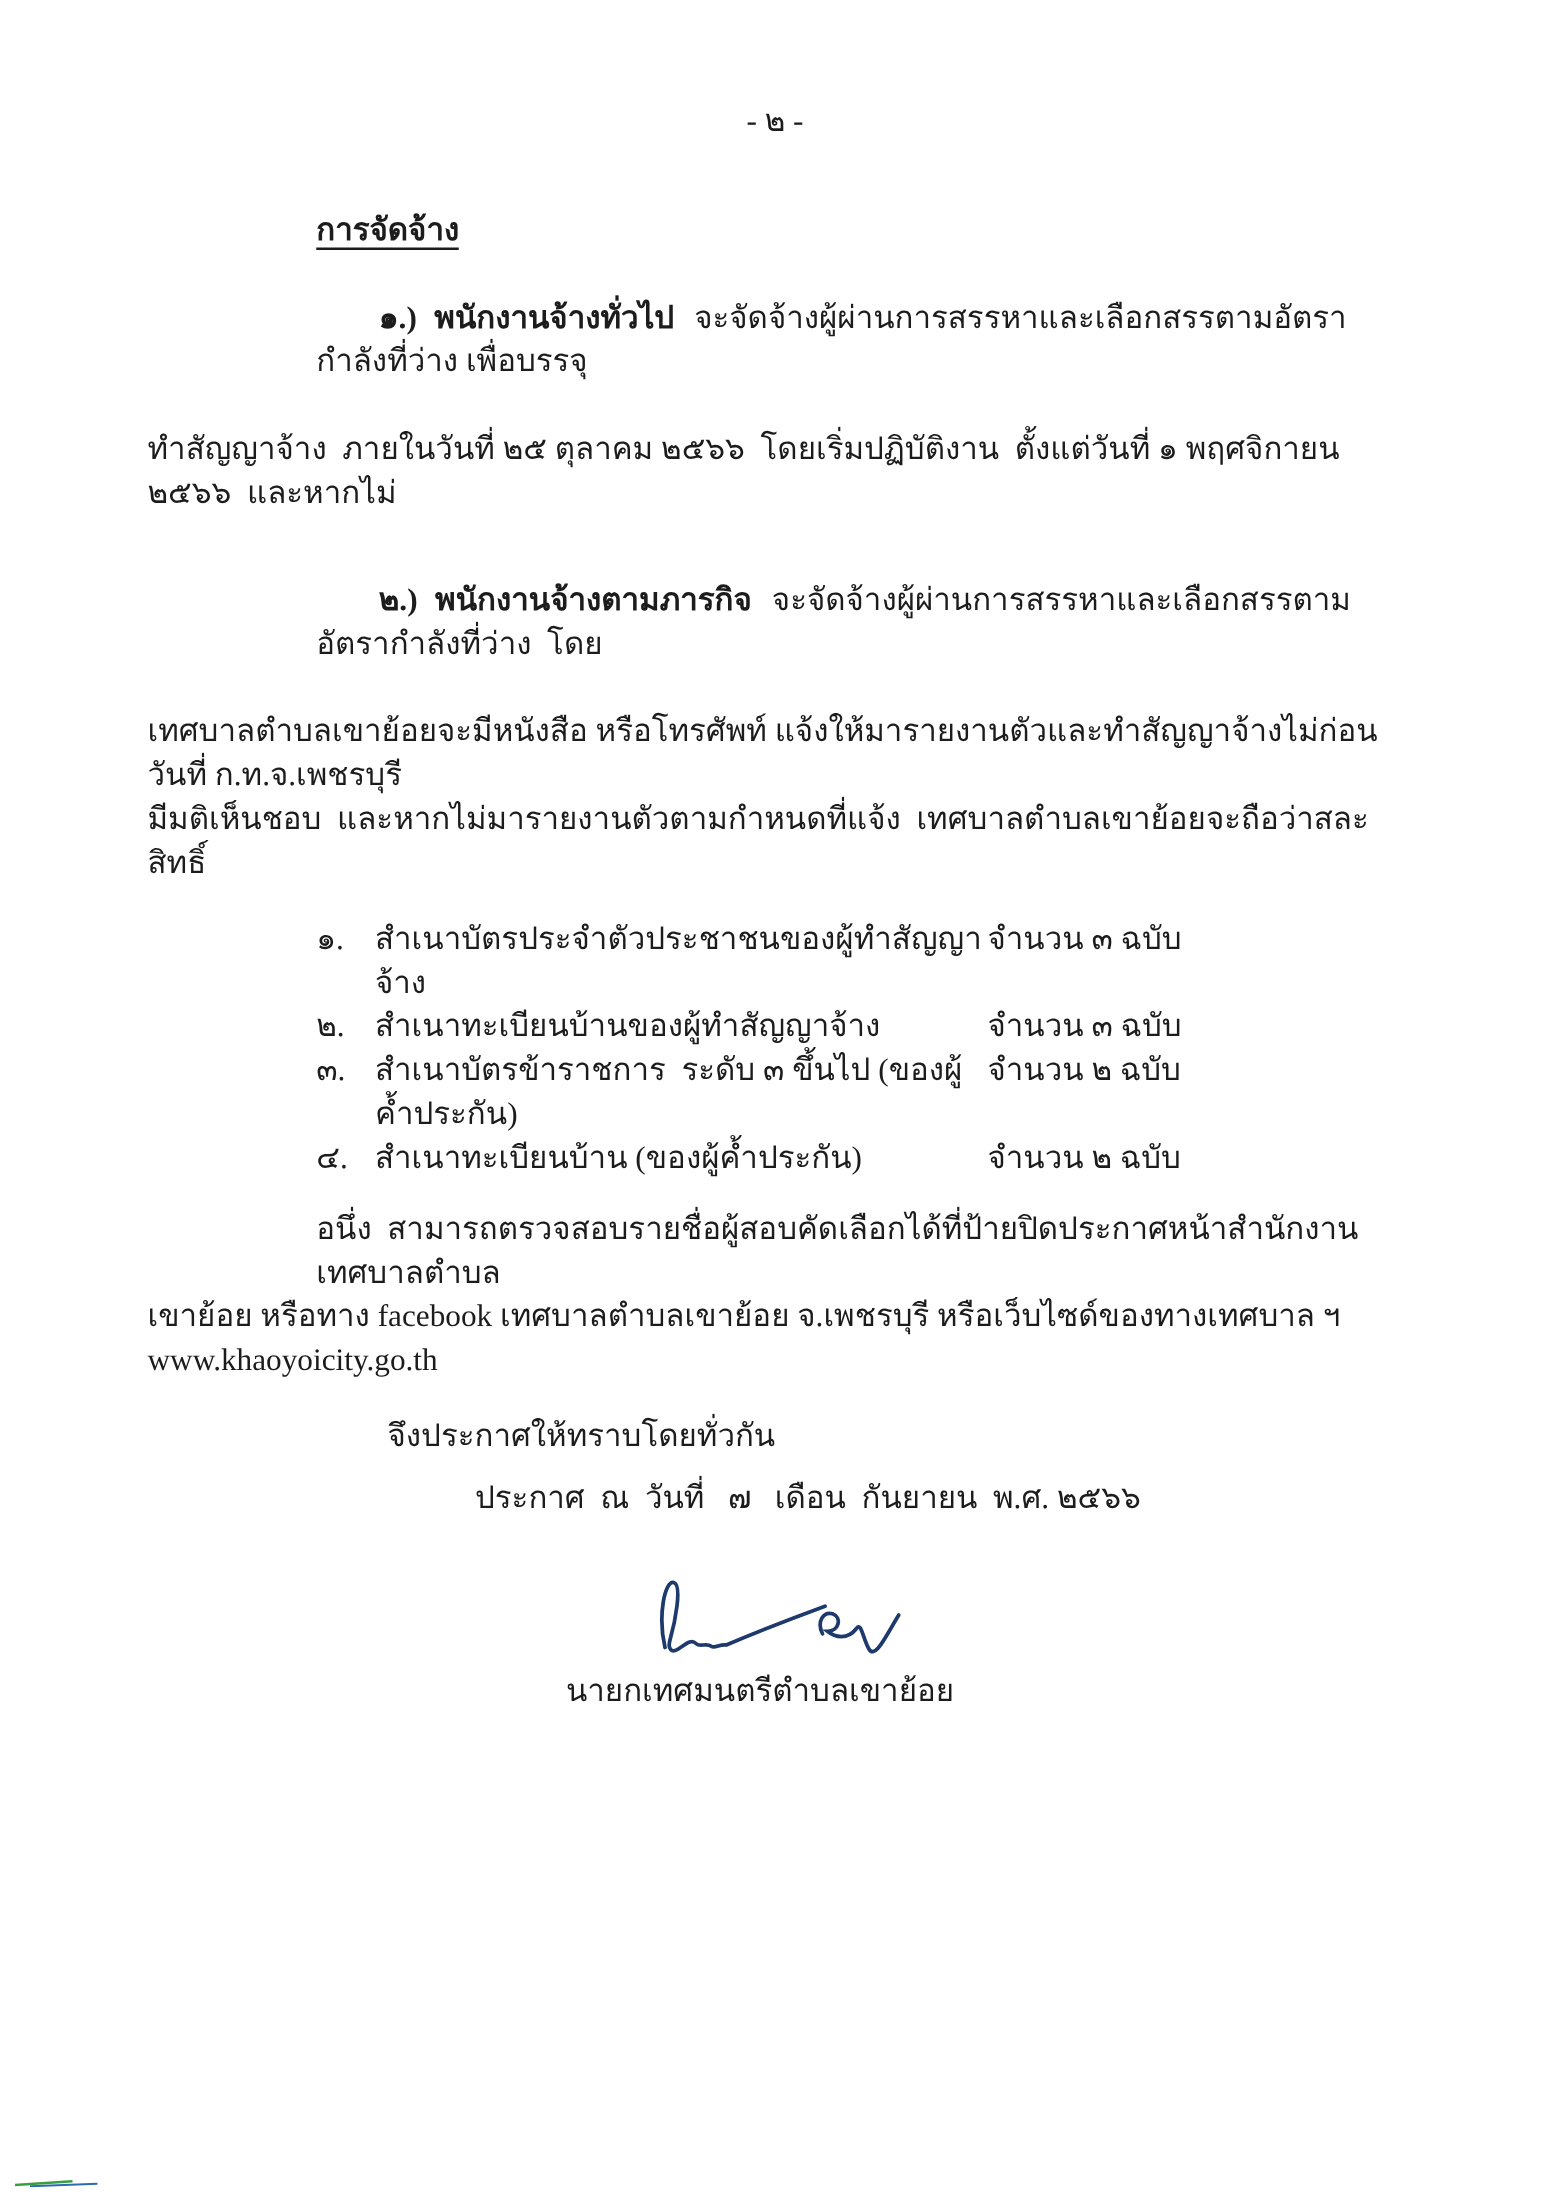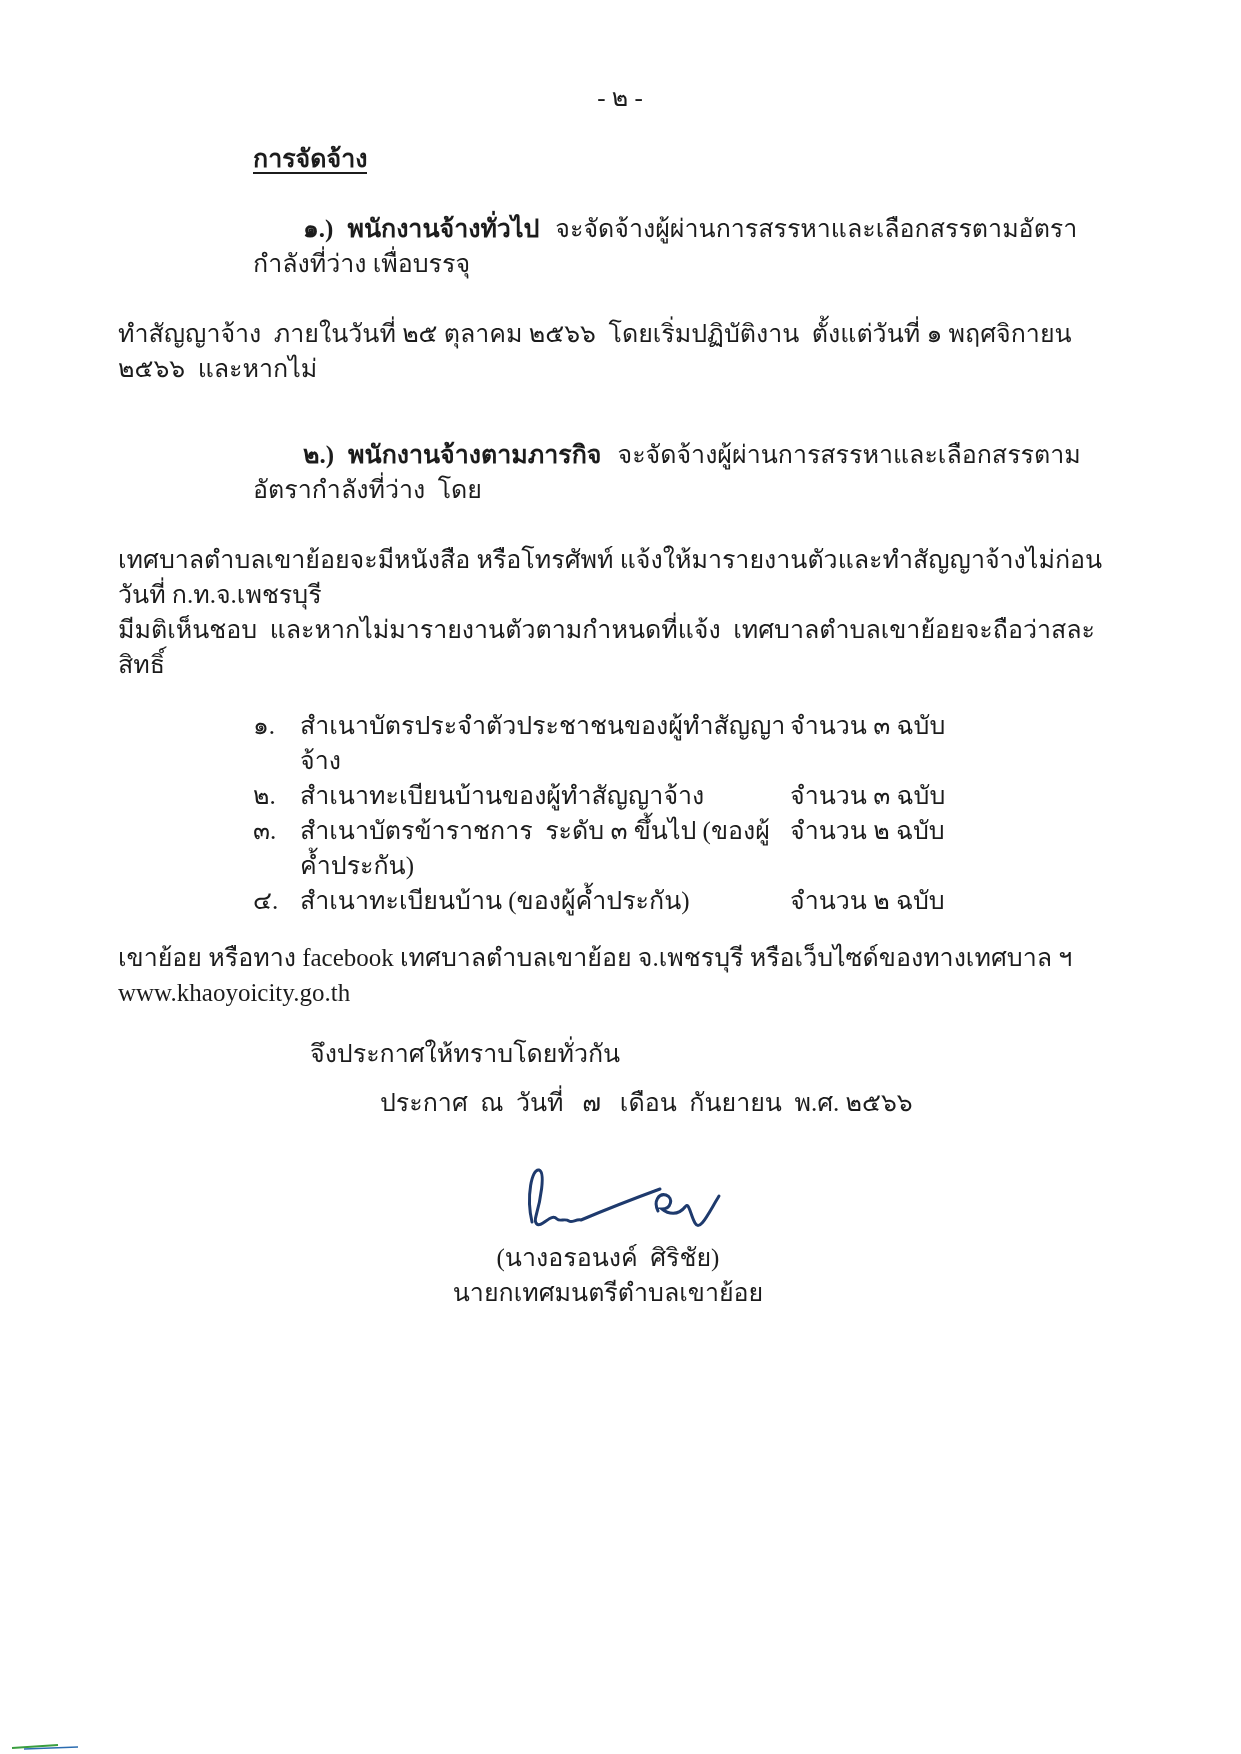--- a/index.html
+++ b/index.html
@@ -7,21 +7,21 @@
     position:relative;
     width:1241px;height:1754px;
     background:#ffffff;
     font-family:"Liberation Serif","DejaVu Serif",serif;
     font-size:25px;line-height:35px;color:#1c1c1c;
     overflow:hidden;
   }
   .content{position:absolute;left:118px;top:80px;width:1004px;}
   .t{white-space:pre-wrap;}
   .pageno{text-align:center;}
-  .heading{margin-top:26px;padding-left:135px;font-weight:bold;}
+  .heading{margin-top:52px;padding-left:135px;font-weight:bold;}
   .heading .u{border-bottom:2px solid #1c1c1c;padding-bottom:0px;}
   .para{margin:0;}
   .pline{white-space:pre-wrap;}
   .indent{padding-left:135px;}
   .bold{font-weight:bold;}
   .num{margin-right:14px;}
   .lead{margin-right:16px;}
   .mt-para{margin-top:16px;}
   .sec3{margin-top:26px;}
   .shead{padding-left:135px;font-weight:bold;}
@@ -81,34 +81,34 @@
         <span class="count t">จำนวน ๒ ฉบับ</span>
       </div>
       <div class="row">
         <span class="no t">๔.</span>
         <span class="label t">สำเนาทะเบียนบ้าน (ของผู้ค้ำประกัน)</span>
         <span class="count t">จำนวน ๒ ฉบับ</span>
       </div>
     </div>
 
     <div class="note">
+      <div class="pline indent t">อนึ่ง  สามารถตรวจสอบรายชื่อผู้สอบคัดเลือกได้ที่ป้ายปิดประกาศหน้าสำนักงานเทศบาลตำบล</div>
       <div class="pline t">เขาย้อย หรือทาง facebook เทศบาลตำบลเขาย้อย จ.เพชรบุรี หรือเว็บไซด์ของทางเทศบาล ฯ</div>
       <div class="pline t">www.khaoyoicity.go.th</div>
     </div>
 
     <div class="closing t">จึงประกาศให้ทราบโดยทั่วกัน</div>
 
     <div class="dateline t">ประกาศ  ณ  วันที่   ๗   เดือน  กันยายน  พ.ศ. ๒๕๖๖</div>
 
     <div class="sig">
       <svg width="220" height="88" viewBox="0 0 220 88">
         <path d="M24,66 C18,40 24,12 31,14 C38,16 32,46 28,60 C26,67 29,71 35,67 C41,63 45,59 49,63 C52,66 57,62 61,65 C64,67 68,63 73,64 C92,56 122,44 152,33" fill="none" stroke-width="3" stroke-linecap="round" stroke="#1e3a6d"></path>
         <path d="M150,55 C145,45 151,37 158,39 C166,42 163,53 154,53 C160,58 170,60 177,51 C181,45 182,58 187,67 C192,76 200,58 211,40" fill="none" stroke-width="3" stroke-linecap="round" stroke="#1e3a6d"></path>
       </svg>
-      <div class="t">(นางอรอนงค์  ศิริชัย)</div>
       <div class="t">นายกเทศมนตรีตำบลเขาย้อย</div>
     </div>
 
   </div>
 
   <svg class="artifact" viewBox="0 0 70 10">
     <path d="M2,8 L48,5" fill="none" stroke-width="2" stroke="#3a9e3f"></path>
     <path d="M14,9 L68,7" fill="none" stroke-width="1.5" stroke="#2b6cb0"></path>
   </svg>
 </div>

